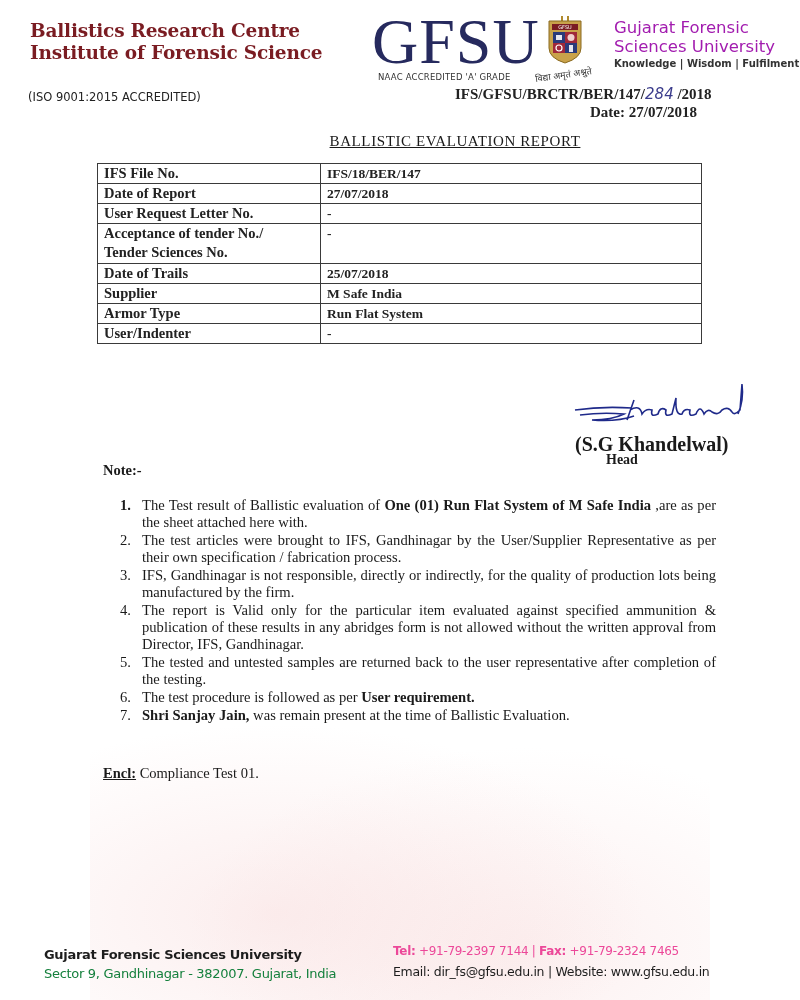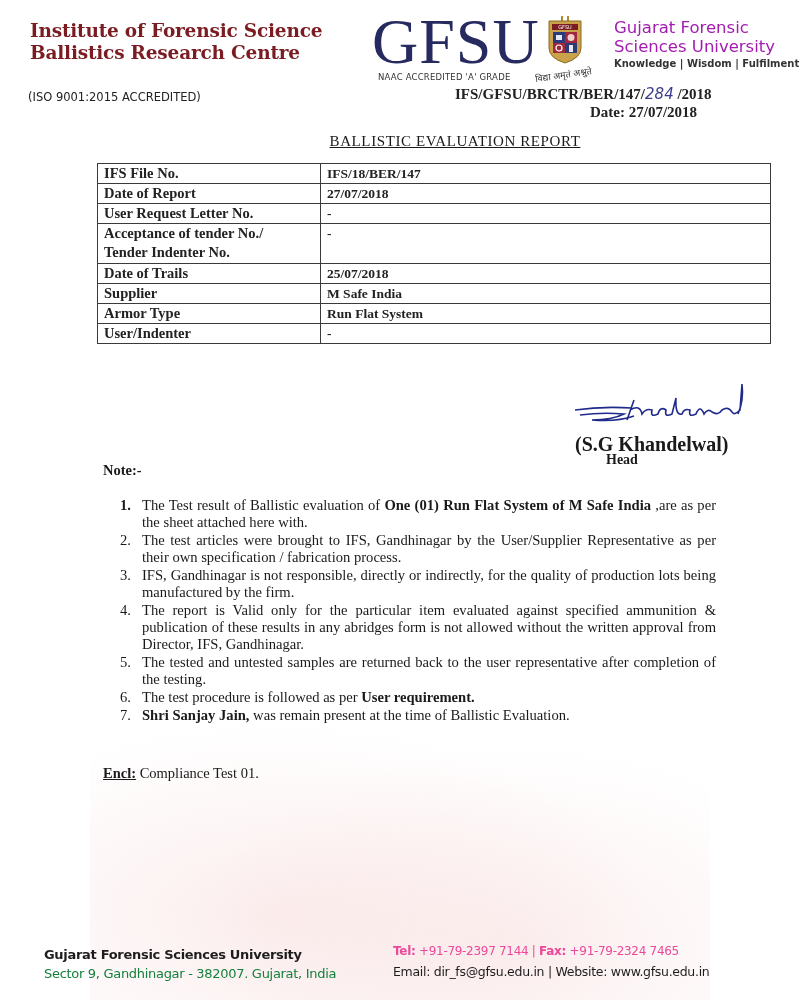--- a/index.html
+++ b/index.html
@@ -37,21 +37,21 @@
   .tagline { left:614px; top:58px; font-family:"DejaVu Sans", sans-serif; font-size:10px; color:#333; font-weight:bold; }
   .refno { left:455px; top:85px; font-family:"Liberation Serif", serif; font-weight:bold; font-size:15px; color:#222; }
   .refno .hw { color:#3b3c8c; font-family:"DejaVu Sans", sans-serif; font-style:italic; font-weight:normal; }
   .datehdr { left:590px; top:104px; font-family:"Liberation Serif", serif; font-weight:bold; font-size:15px; color:#222; }
 
   .report-title {
     left:0; width:800px; text-align:center; top:133px; padding-left:110px; box-sizing:border-box;
     font-family:"Liberation Serif", serif; font-size:15px; letter-spacing:0.6px; text-decoration:underline;
   }
   table.info {
-    position:absolute; left:97px; top:163px; width:674px; border-collapse:collapse;
+    position:absolute; left:97px; top:163px; width:605px; border-collapse:collapse;
     font-family:"Liberation Serif", serif; font-size:14.5px;
   }
   table.info td {
     border:1.2px solid #3a3a3a; padding:0 6px; height:19px; line-height:19px; vertical-align:top;
   }
   table.info td.k { width:210px; font-weight:bold; color:#222; }
   table.info td.v { font-weight:bold; font-size:13.5px; color:#222; }
   table.info tr.tall td { height:39px; }
 
   .signature { left:572px; top:380px; width:185px; height:48px; }
@@ -76,22 +76,22 @@
   .footer-tel { left:393px; top:944px; font-family:"DejaVu Sans", sans-serif; font-size:12px; color:#ec4899; letter-spacing:-0.3px; }
   .footer-mail { left:393px; top:964px; font-family:"DejaVu Sans", sans-serif; font-size:12.5px; color:#1d1d1d; letter-spacing:-0.3px; }
   .b { font-weight:bold; }
 </style>
 </head>
 <body>
 
 <div class="watermark"></div>
 
 <div class="abs inst-title">
+  <div>Ballistics Research Centre</div>
   <div>Institute of Forensic Science</div>
-  <div>Ballistics Research Centre</div>
 </div>
 <div class="abs iso">(ISO 9001:2015 ACCREDITED)</div>
 
 <div class="abs gfsu-word">GFSU</div>
 <div class="abs naac">NAAC ACCREDITED 'A' GRADE</div>
 <svg class="abs crest" viewBox="0 0 34 48">
   <rect x="13" y="0" width="2" height="5" fill="#b08a2e"></rect>
   <rect x="19" y="0" width="2" height="5" fill="#b08a2e"></rect>
   <path d="M1 5 H33 V32 Q33 42 17 47 Q1 42 1 32 Z" fill="#c9a24a" stroke="#8a6a20" stroke-width="1"></path>
   <rect x="4" y="8" width="26" height="6" fill="#7a1c22"></rect>
@@ -127,21 +127,21 @@
     <td class="k">Date of Report</td>
     <td class="v">27/07/2018</td>
   </tr>
   <tr>
     <td class="k">User Request Letter No.</td>
     <td class="v">-</td>
   </tr>
   <tr class="tall">
     <td class="k">
       <div>Acceptance of tender No./</div>
-      <div>Tender Indenter No.</div>
+      <div>Tender Sciences No.</div>
     </td>
     <td class="v">-</td>
   </tr>
   <tr>
     <td class="k">Date of Trails</td>
     <td class="v">25/07/2018</td>
   </tr>
   <tr>
     <td class="k">Supplier</td>
     <td class="v">M Safe India</td>

